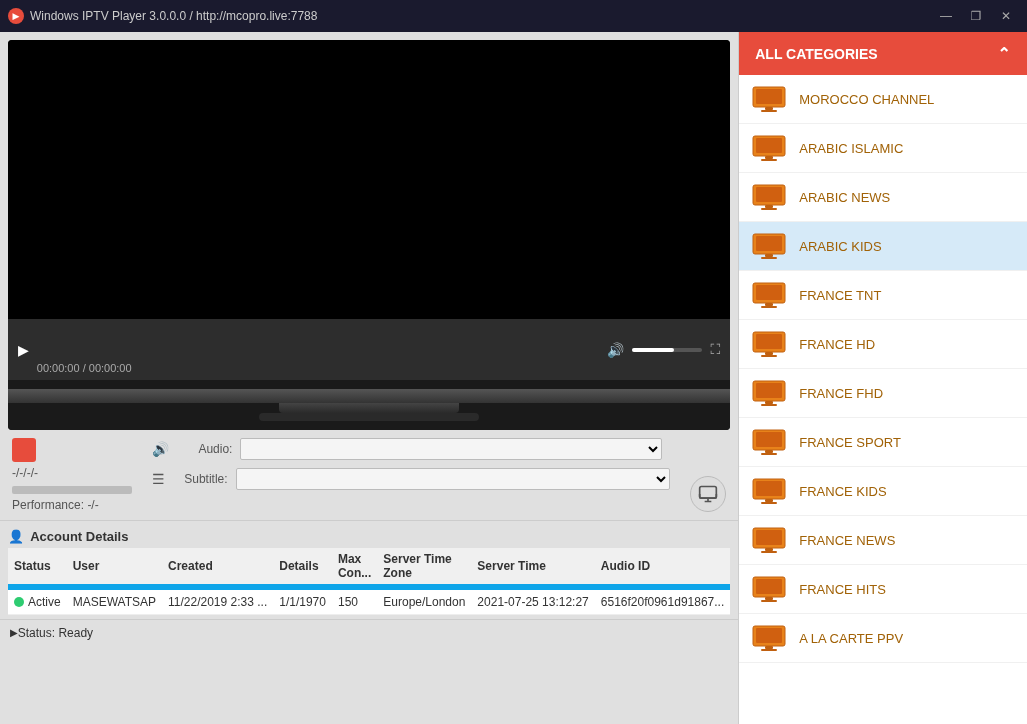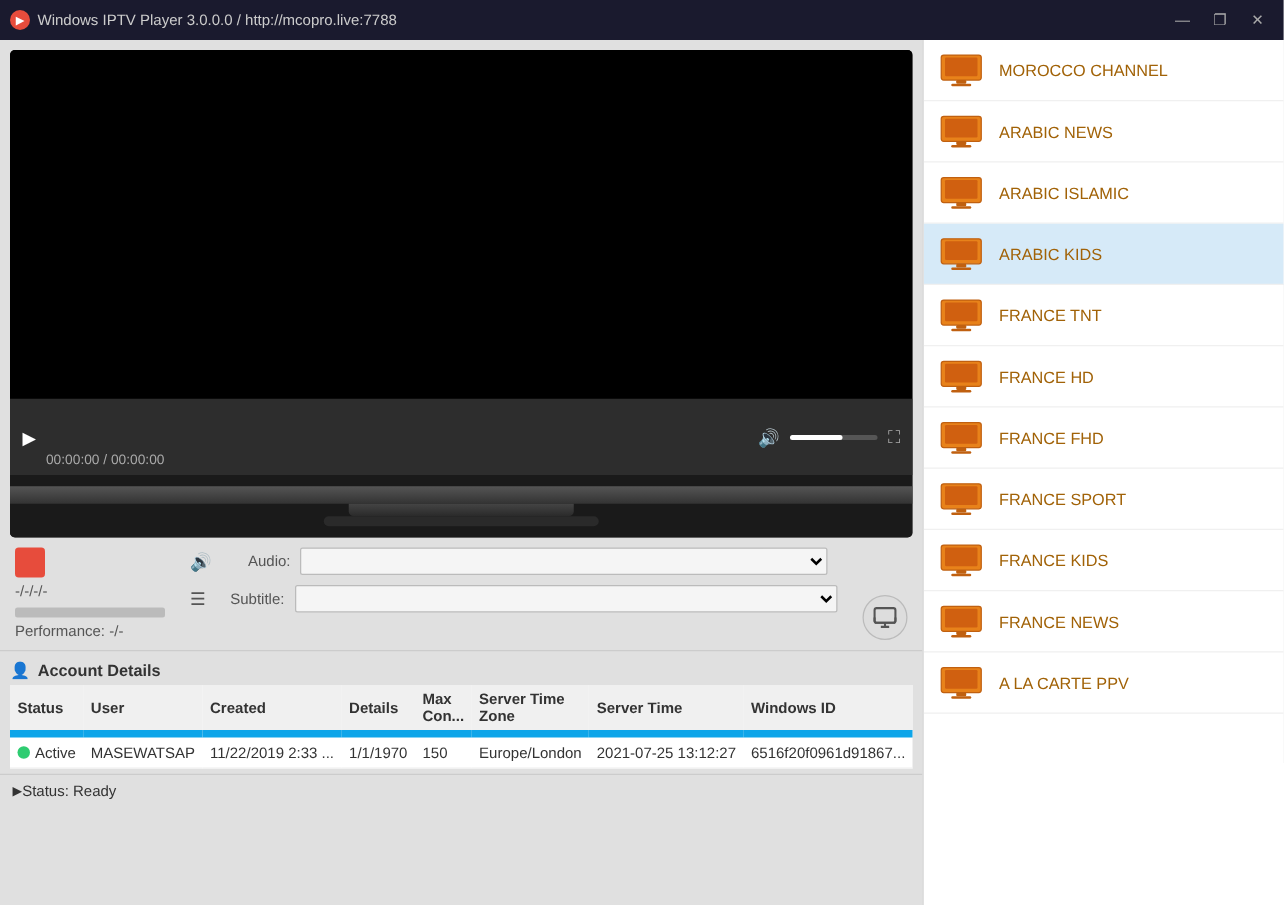--- a/index.html
+++ b/index.html
@@ -437,21 +437,21 @@
       <table class="account-table">
         <thead>
           <tr>
             <th>Status</th>
             <th>User</th>
             <th>Created</th>
             <th>Details</th>
             <th>Max Con...</th>
             <th>Server Time Zone</th>
             <th>Server Time</th>
-            <th>Windows ID</th>
+            <th>Audio ID</th>
           </tr>
         </thead>
         <tbody>
           <tr>
             <td>
               <div class="status-active">
                 <div class="status-dot"></div>
                 <span>Active</span>
               </div>
             </td>
@@ -468,49 +468,53 @@
     </div>
 
     <div class="bottom-strip">
       <span style="font-size:10px;">▶</span>
       <span>Status: Ready</span>
     </div>
 
   </div>
 
   <div class="right-panel">
+    <div class="categories-header">
+      <span>ALL CATEGORIES</span>
+      <span style="cursor:pointer; font-size:16px;">⌃</span>
+    </div>
 
     <div class="channel-list" id="channel-list">
     <div class="channel-item">
       <div class="tv-icon"><svg width="36" height="28" viewBox="0 0 36 28" xmlns="http://www.w3.org/2000/svg">
       <rect x="2" y="2" width="32" height="20" rx="2" fill="#e8821a" stroke="#c06010" stroke-width="1"></rect>
       <rect x="5" y="4" width="26" height="15" rx="1" fill="#d06010"></rect>
       <rect x="14" y="22" width="8" height="3" rx="1" fill="#c06010"></rect>
       <rect x="10" y="25" width="16" height="2" rx="1" fill="#c06010"></rect>
     </svg></div>
       <span class="channel-name">MOROCCO CHANNEL</span>
     </div>
         <div class="channel-item">
       <div class="tv-icon"><svg width="36" height="28" viewBox="0 0 36 28" xmlns="http://www.w3.org/2000/svg">
       <rect x="2" y="2" width="32" height="20" rx="2" fill="#e8821a" stroke="#c06010" stroke-width="1"></rect>
       <rect x="5" y="4" width="26" height="15" rx="1" fill="#d06010"></rect>
       <rect x="14" y="22" width="8" height="3" rx="1" fill="#c06010"></rect>
       <rect x="10" y="25" width="16" height="2" rx="1" fill="#c06010"></rect>
     </svg></div>
+      <span class="channel-name">ARABIC ISLAMIC</span>
+    </div>
+        <div class="channel-item">
+      <div class="tv-icon"><svg width="36" height="28" viewBox="0 0 36 28" xmlns="http://www.w3.org/2000/svg">
+      <rect x="2" y="2" width="32" height="20" rx="2" fill="#e8821a" stroke="#c06010" stroke-width="1"></rect>
+      <rect x="5" y="4" width="26" height="15" rx="1" fill="#d06010"></rect>
+      <rect x="14" y="22" width="8" height="3" rx="1" fill="#c06010"></rect>
+      <rect x="10" y="25" width="16" height="2" rx="1" fill="#c06010"></rect>
+    </svg></div>
       <span class="channel-name">ARABIC NEWS</span>
     </div>
-        <div class="channel-item">
-      <div class="tv-icon"><svg width="36" height="28" viewBox="0 0 36 28" xmlns="http://www.w3.org/2000/svg">
-      <rect x="2" y="2" width="32" height="20" rx="2" fill="#e8821a" stroke="#c06010" stroke-width="1"></rect>
-      <rect x="5" y="4" width="26" height="15" rx="1" fill="#d06010"></rect>
-      <rect x="14" y="22" width="8" height="3" rx="1" fill="#c06010"></rect>
-      <rect x="10" y="25" width="16" height="2" rx="1" fill="#c06010"></rect>
-    </svg></div>
-      <span class="channel-name">ARABIC ISLAMIC</span>
-    </div>
         <div class="channel-item selected">
       <div class="tv-icon"><svg width="36" height="28" viewBox="0 0 36 28" xmlns="http://www.w3.org/2000/svg">
       <rect x="2" y="2" width="32" height="20" rx="2" fill="#e8821a" stroke="#c06010" stroke-width="1"></rect>
       <rect x="5" y="4" width="26" height="15" rx="1" fill="#d06010"></rect>
       <rect x="14" y="22" width="8" height="3" rx="1" fill="#c06010"></rect>
       <rect x="10" y="25" width="16" height="2" rx="1" fill="#c06010"></rect>
     </svg></div>
       <span class="channel-name">ARABIC KIDS</span>
     </div>
         <div class="channel-item">
@@ -559,20 +563,29 @@
       <span class="channel-name">FRANCE KIDS</span>
     </div>
         <div class="channel-item">
       <div class="tv-icon"><svg width="36" height="28" viewBox="0 0 36 28" xmlns="http://www.w3.org/2000/svg">
       <rect x="2" y="2" width="32" height="20" rx="2" fill="#e8821a" stroke="#c06010" stroke-width="1"></rect>
       <rect x="5" y="4" width="26" height="15" rx="1" fill="#d06010"></rect>
       <rect x="14" y="22" width="8" height="3" rx="1" fill="#c06010"></rect>
       <rect x="10" y="25" width="16" height="2" rx="1" fill="#c06010"></rect>
     </svg></div>
       <span class="channel-name">FRANCE NEWS</span>
+    </div>
+        <div class="channel-item">
+      <div class="tv-icon"><svg width="36" height="28" viewBox="0 0 36 28" xmlns="http://www.w3.org/2000/svg">
+      <rect x="2" y="2" width="32" height="20" rx="2" fill="#e8821a" stroke="#c06010" stroke-width="1"></rect>
+      <rect x="5" y="4" width="26" height="15" rx="1" fill="#d06010"></rect>
+      <rect x="14" y="22" width="8" height="3" rx="1" fill="#c06010"></rect>
+      <rect x="10" y="25" width="16" height="2" rx="1" fill="#c06010"></rect>
+    </svg></div>
+      <span class="channel-name">FRANCE HITS</span>
     </div>
         <div class="channel-item">
       <div class="tv-icon"><svg width="36" height="28" viewBox="0 0 36 28" xmlns="http://www.w3.org/2000/svg">
       <rect x="2" y="2" width="32" height="20" rx="2" fill="#e8821a" stroke="#c06010" stroke-width="1"></rect>
       <rect x="5" y="4" width="26" height="15" rx="1" fill="#d06010"></rect>
       <rect x="14" y="22" width="8" height="3" rx="1" fill="#c06010"></rect>
       <rect x="10" y="25" width="16" height="2" rx="1" fill="#c06010"></rect>
     </svg></div>
       <span class="channel-name">A LA CARTE PPV</span>
     </div>

